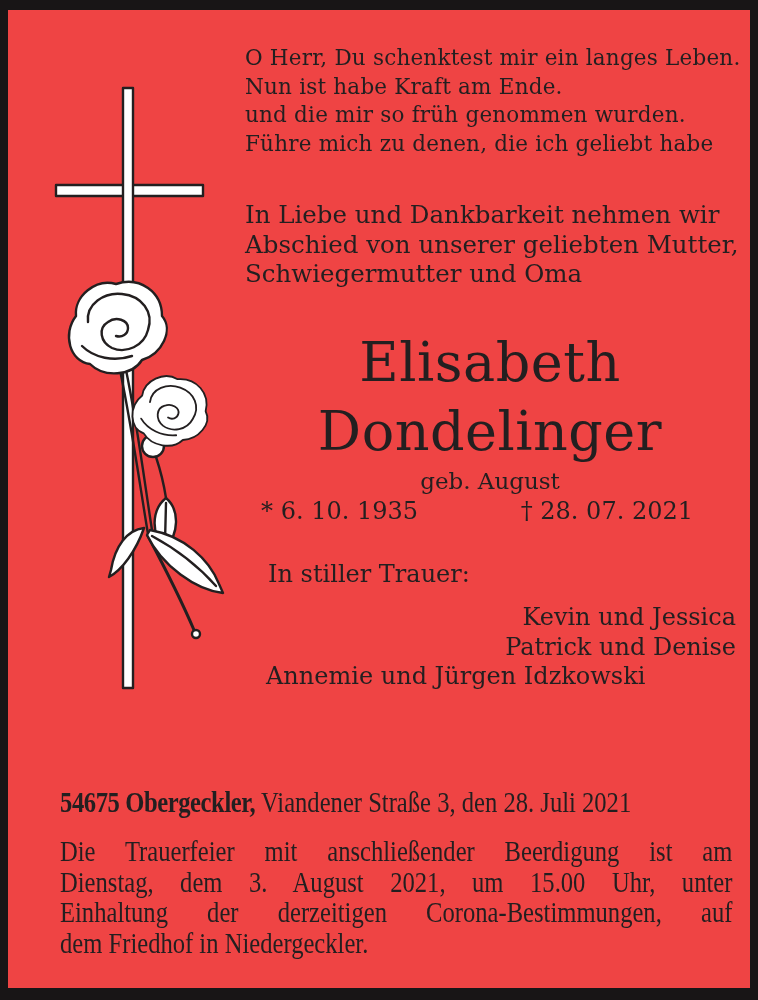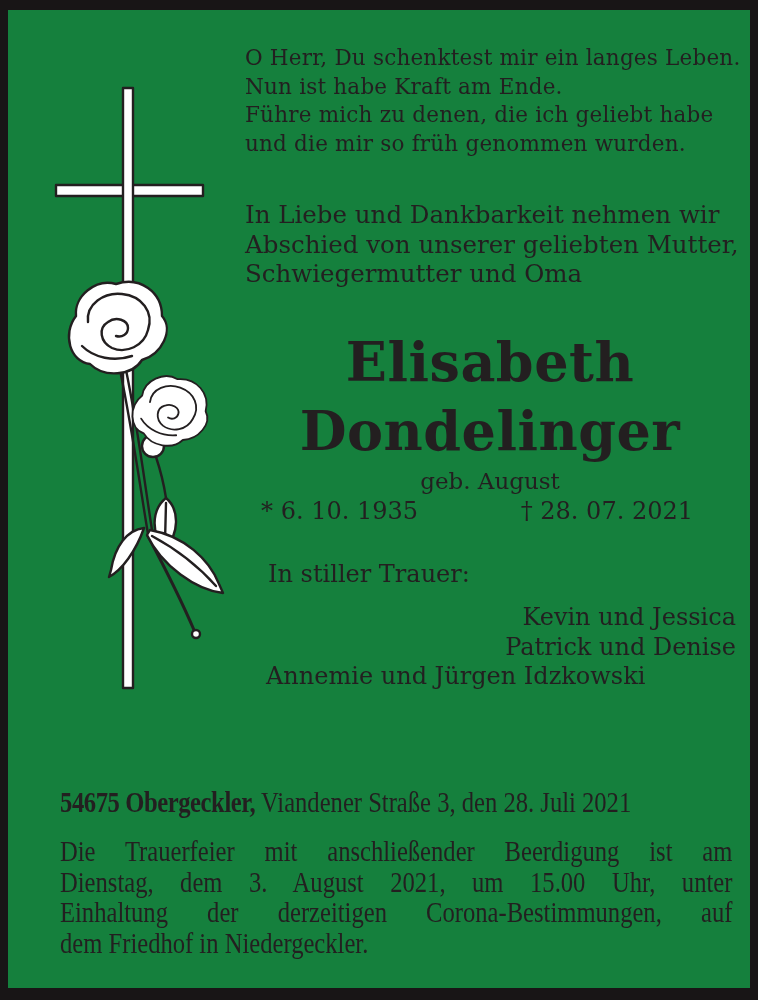--- a/index.html
+++ b/index.html
@@ -13,21 +13,21 @@
     background: #181516;
     position: relative;
     font-family: "DejaVu Serif", serif;
   }
   .page {
     position: absolute;
     left: 8px;
     top: 10px;
     width: 742px;
     height: 978px;
-    background: #15803d;
+    background: #ef4444;
     color: #231f20;
   }
   .abs { position: absolute; }
 
   
   .illustration {
     left: 40px;
     top: 68px;
     width: 202px;
     height: 618px;
@@ -47,21 +47,21 @@
     top: 190px;
     width: 500px;
     font-size: 24.5px;
     line-height: 29.5px;
   }
   .name-block {
     left: 237px;
     top: 318px;
     width: 490px;
     text-align: center;
-    font-weight: bold;
+    font-weight: normal;
     font-size: 54px;
     line-height: 69px;
     letter-spacing: 0.5px;
   }
   .maiden {
     left: 237px;
     top: 458px;
     width: 490px;
     text-align: center;
     font-size: 23px;
@@ -147,22 +147,22 @@
         <path d="M-2,-44 C 22,-52 44,-36 44,-12 C 56,2 44,26 24,32 C 14,48 -14,50 -28,36 C -48,34 -56,6 -42,-12 C -44,-32 -22,-50 -2,-44 Z"></path>
         <path fill="none" d="M-30,-6 C -32,-24 -14,-36 4,-34 C 24,-32 36,-16 30,2 C 26,18 8,26 -6,20 C -18,14 -20,0 -10,-6 C -2,-12 10,-8 10,0 C 10,6 4,10 -2,8"></path>
         <path fill="none" d="M-36,18 C -24,30 -4,34 14,28"></path>
       </g>
     </g>
   </svg>
 
   <div class="abs poem">
     <div>O Herr, Du schenktest mir ein langes Leben.</div>
     <div>Nun ist habe Kraft am Ende.</div>
+    <div>und die mir so früh genommen wurden.</div>
     <div>Führe mich zu denen, die ich geliebt habe</div>
-    <div>und die mir so früh genommen wurden.</div>
   </div>
 
   <div class="abs intro">
     <div>In Liebe und Dankbarkeit nehmen wir</div>
     <div>Abschied von unserer geliebten Mutter,</div>
     <div>Schwiegermutter und Oma</div>
   </div>
 
   <div class="abs name-block">
     <div>Elisabeth</div>

